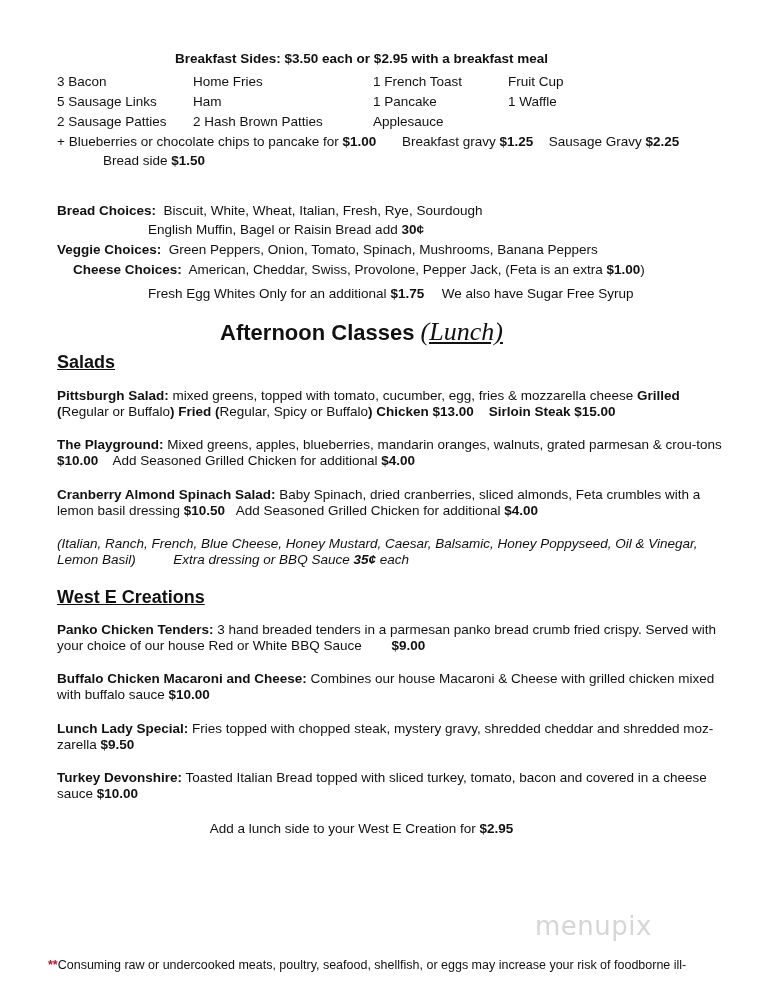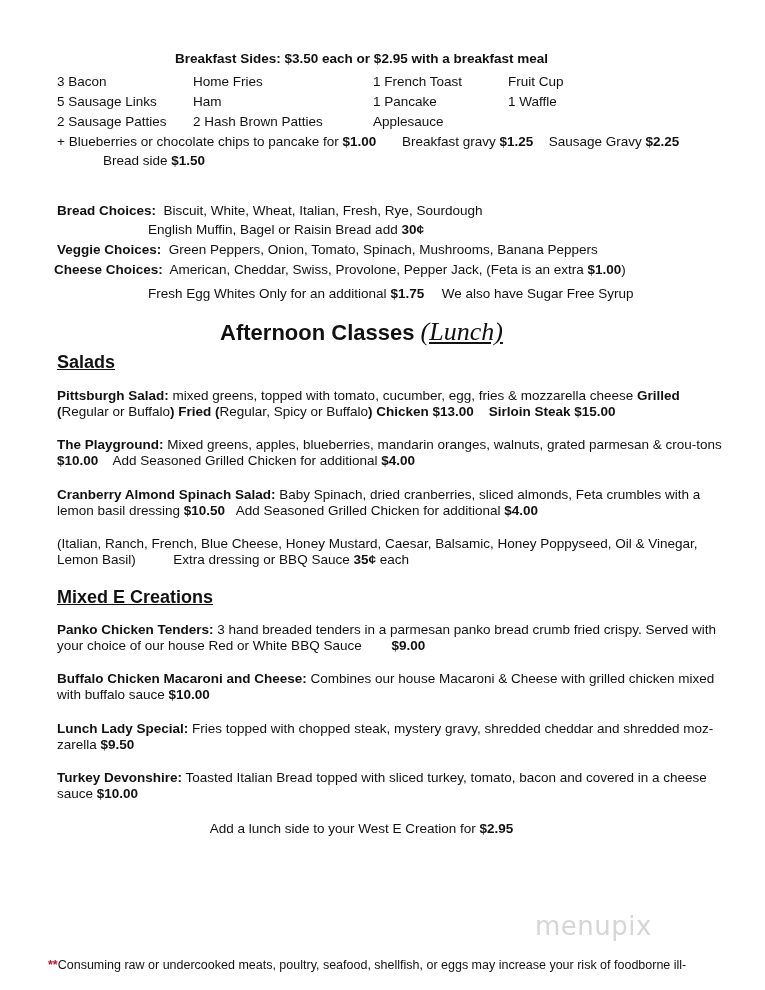--- a/index.html
+++ b/index.html
@@ -5,21 +5,21 @@
   html, body { margin: 0; padding: 0; background: #fff; }
   body { width: 765px; height: 990px; position: relative; overflow: hidden;
          font-family: "Liberation Sans", "DejaVu Sans", sans-serif; color: #111; font-size: 13.5px; }
   .abs { position: absolute; white-space: nowrap; }
   .b { font-weight: bold; }
   .center { text-align: center; left: 0; width: 723px; }
   .h1 { font-size: 22px; font-weight: bold; }
   .h1 .it { font-family: "Liberation Serif", "DejaVu Serif", serif; font-style: italic; font-weight: normal; font-size: 26px; text-decoration: underline; }
   .h2 { font-size: 18px; font-weight: bold; text-decoration: underline; }
   .para { position: absolute; left: 57px; width: 665px; line-height: 16px; white-space: normal; }
-  .ital { }
+  .ital { font-style: italic; }
   .watermark { color: #d6d6d6; font-size: 26px; font-family: "DejaVu Sans", sans-serif; letter-spacing: 0.5px; margin-top: 18px; }
   .star { color: #c8102e; font-weight: bold; }
 </style>
 </head>
 <body>
 
 <div class="abs center b" style="top:51px;">Breakfast Sides:  $3.50 each or $2.95 with a breakfast meal</div>
 
 <div>
   <div class="abs" style="left:57px;top:74px;">3 Bacon</div>
@@ -53,21 +53,21 @@
   <span class="b">Bread Choices:</span>&nbsp;
   <span>Biscuit, White, Wheat, Italian, Fresh, Rye, Sourdough</span>
 </div>
 <div class="abs" style="left:148px;top:222px;">
   <span>English Muffin, Bagel or Raisin Bread add </span><span class="b">30¢</span>
 </div>
 <div class="abs" style="left:57px;top:242px;">
   <span class="b">Veggie Choices:</span>&nbsp;
   <span>Green Peppers, Onion, Tomato, Spinach, Mushrooms, Banana Peppers</span>
 </div>
-<div class="abs" style="left:54px;top:262px;">
+<div class="abs" style="left:73px;top:262px;">
   <span class="b">Cheese Choices:</span>&nbsp;
   <span>American, Cheddar, Swiss, Provolone, Pepper Jack, (Feta is an extra </span><span class="b">$1.00</span><span>)</span>
 </div>
 <div class="abs" style="left:148px;top:286px;">
   <span>Fresh Egg Whites Only for an additional </span><span class="b">$1.75</span>
   <span style="display:inline-block;width:10px;"></span>
   <span>We also have Sugar Free Syrup</span>
 </div>
 
 <div class="abs center h1" style="top:317px;">
@@ -91,21 +91,21 @@
   <span class="b">Cranberry Almond Spinach Salad:</span><span>  Baby Spinach, dried cranberries, sliced almonds, Feta crumbles with a lemon basil dressing </span><span class="b">$10.50</span>&nbsp;&nbsp;
   <span>Add Seasoned Grilled Chicken for additional </span><span class="b">$4.00</span>
 </div>
 
 <div class="para ital" style="top:536px;">
   <span>(Italian, Ranch, French, Blue Cheese, Honey Mustard, Caesar, Balsamic, Honey Poppyseed, Oil &amp; Vinegar, Lemon Basil)</span>
   <span style="display:inline-block;width:30px;"></span>
   <span>Extra dressing or BBQ Sauce </span><span class="b">35¢</span><span> each</span>
 </div>
 
-<div class="abs h2" style="left:57px;top:587px;">Mixed E Creations</div>
+<div class="abs h2" style="left:57px;top:587px;">West E Creations</div>
 
 <div class="para" style="top:622px;">
   <span class="b">Panko Chicken Tenders:</span><span>   3 hand breaded tenders in a parmesan panko bread crumb fried crispy.  Served with your choice of our house Red or White BBQ Sauce</span>
   <span style="display:inline-block;width:26px;"></span><span class="b">$9.00</span>
 </div>
 
 <div class="para" style="top:671px;">
   <span class="b">Buffalo Chicken Macaroni and Cheese:</span><span>  Combines our house Macaroni &amp; Cheese with grilled chicken mixed with buffalo sauce </span><span class="b">$10.00</span>
 </div>
 

